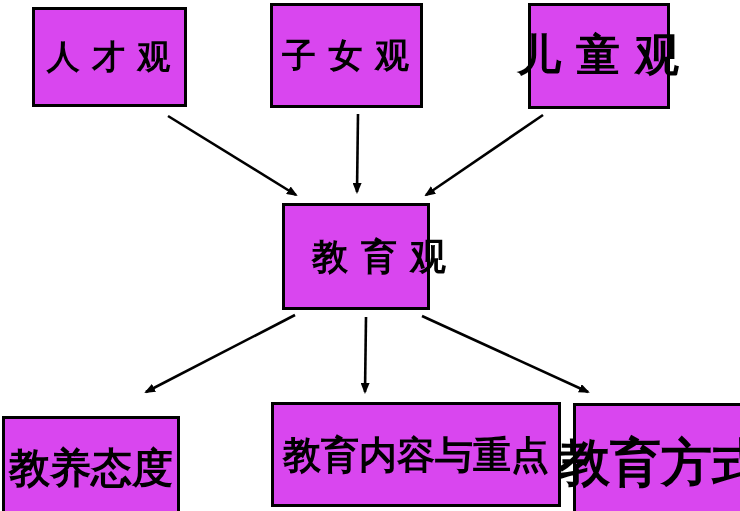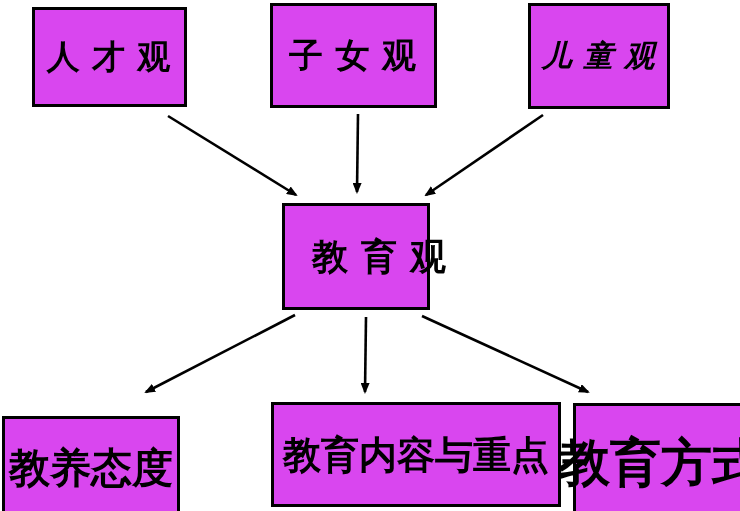--- a/index.html
+++ b/index.html
@@ -24,22 +24,22 @@
     align-items: center;
     justify-content: center;
     text-align: center;
     font-weight: bold;
     box-sizing: border-box;
     line-height: 1;
     white-space: nowrap;
   }
   
   .node-talent   { left: 32px;  top: 7px;   width: 155px; height: 100px; font-size: 33px; letter-spacing: 2px; }
-  .node-children { left: 270px; top: 3px;   width: 167px; height: 105px; font-size: 34px; letter-spacing: 2px; }
-  .node-child    { left: 528px; top: 3px;   width: 142px; height: 106px; font-size: 30px; letter-spacing: 2px; font-style: italic; }
+  .node-children { left: 270px; top: 3px;   width: 153px; height: 105px; font-size: 34px; letter-spacing: 2px; }
+  .node-child    { left: 528px; top: 3px;   width: 142px; height: 106px; font-size: 44px; letter-spacing: 2px; }
   
   .node-education{ left: 282px; top: 203px; width: 148px; height: 107px; font-size: 36px; letter-spacing: 2px; padding-left: 48px; }
   
   .node-attitude { left: 2px;   top: 416px; width: 178px; height: 105px; font-size: 41px; }
   .node-content  { left: 227px; top: 402px; width: 290px; height: 105px; font-size: 38px; margin-left: 44px; }
   .node-method   { left: 562px; top: 403px; width: 176px; height: 120px; font-size: 51px; margin-left: 11px; }
 
   .arrows-layer {
     position: absolute;
     left: 0; top: 0;

